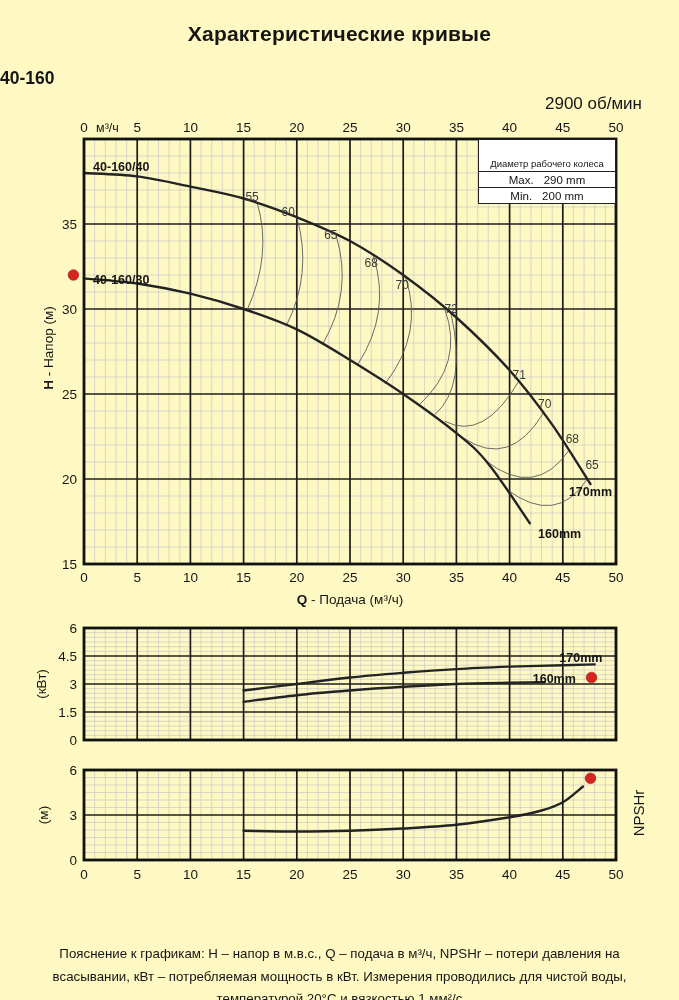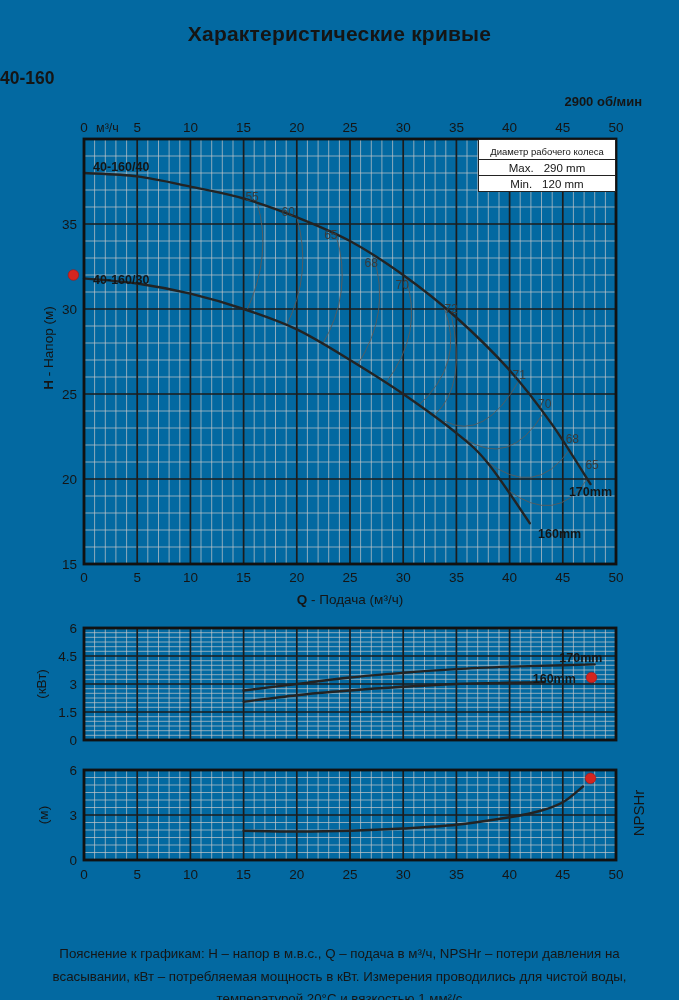--- a/index.html
+++ b/index.html
@@ -1,39 +1,39 @@
 <!DOCTYPE html>
 <html><head>
 <meta charset="utf-8">
 <style>
   html,body{margin:0;padding:0;background:#e8e8e8;}
-  .page{position:relative;width:679px;height:1000px;background:#0369a1;overflow:hidden;
+  .page{position:relative;width:679px;height:1000px;background:#fef9c3;overflow:hidden;
         font-family:"Liberation Sans","DejaVu Sans",sans-serif;color:#151515;}
   .title{position:absolute;top:22px;left:0;width:679px;text-align:center;
          font-size:21px;font-weight:bold;letter-spacing:.2px;}
   .model{position:absolute;top:68px;left:0;width:679px;text-align:left;
          font-size:17.5px;font-weight:bold;}
-  .rpm{position:absolute;top:94px;right:37px;font-size:13px;font-weight:bold;}
+  .rpm{position:absolute;top:94px;right:37px;font-size:17px;}
   svg.charts{position:absolute;left:0;top:0;}
   svg text{font-family:"Liberation Sans","DejaVu Sans",sans-serif;fill:#151515;}
   .gm{stroke:#c9c9c9;stroke-width:.7;}
   .gM{stroke:#1c1c1c;stroke-width:1.7;}
   .bd{fill:none;stroke:#111;stroke-width:2.8;}
   .curve{fill:none;stroke:#232323;stroke-width:2.4;stroke-linecap:round;}
   .thin{fill:none;stroke:#5a5a5a;stroke-width:.9;}
   .tick{font-size:13.5px;}
   .unit{font-size:12.5px;}
   .eff{font-size:12px;fill:#3a3a3a;}
   .clabel{font-size:12.5px;font-weight:bold;}
   .atitle{font-size:13.5px;}
   .big{font-size:15px;}
   .dot{fill:#d4251f;stroke:#a81310;stroke-width:.6;}
   .infobox{position:absolute;left:478px;top:139px;width:138px;background:#fff;
            border:1.6px solid #222;box-sizing:border-box;}
-  .ib-head{font-size:9.5px;text-align:center;padding:6px 0 2px;border-bottom:1.4px solid #222;}
+  .ib-head{font-size:9.5px;text-align:center;padding:18px 0 2px;border-bottom:1.4px solid #222;}
   .ib-row{display:flex;justify-content:center;gap:10px;font-size:11.5px;padding:1.5px 0;}
   .ib-row.mid{border-bottom:1.4px solid #222;text-align:center;}
   .footnote{position:absolute;top:911px;left:24px;width:631px;text-align:center;
             font-size:13.3px;line-height:1.7;margin-top:32px;}
 </style>
 </head>
 <body>
 
 <div class="page">
   <div class="title">Характеристические кривые</div>
@@ -356,18 +356,18 @@
     </svg>
 
   <div class="infobox">
     <div class="ib-head">Диаметр рабочего колеса</div>
     <div class="ib-row mid">
       <span>Max.</span>
       <span>290 mm</span>
     </div>
     <div class="ib-row">
       <span>Min.</span>
-      <span>120 mm</span>
+      <span>200 mm</span>
     </div>
   </div>
 
   <div class="footnote">Пояснение к графикам: H – напор в м.в.с., Q – подача в м³/ч, NPSHr – потери давления на всасывании, кВт – потребляемая мощность в кВт. Измерения проводились для чистой воды, температурой 20°C и вязкостью 1 мм²/с</div>
 </div>
 
 </body></html>

